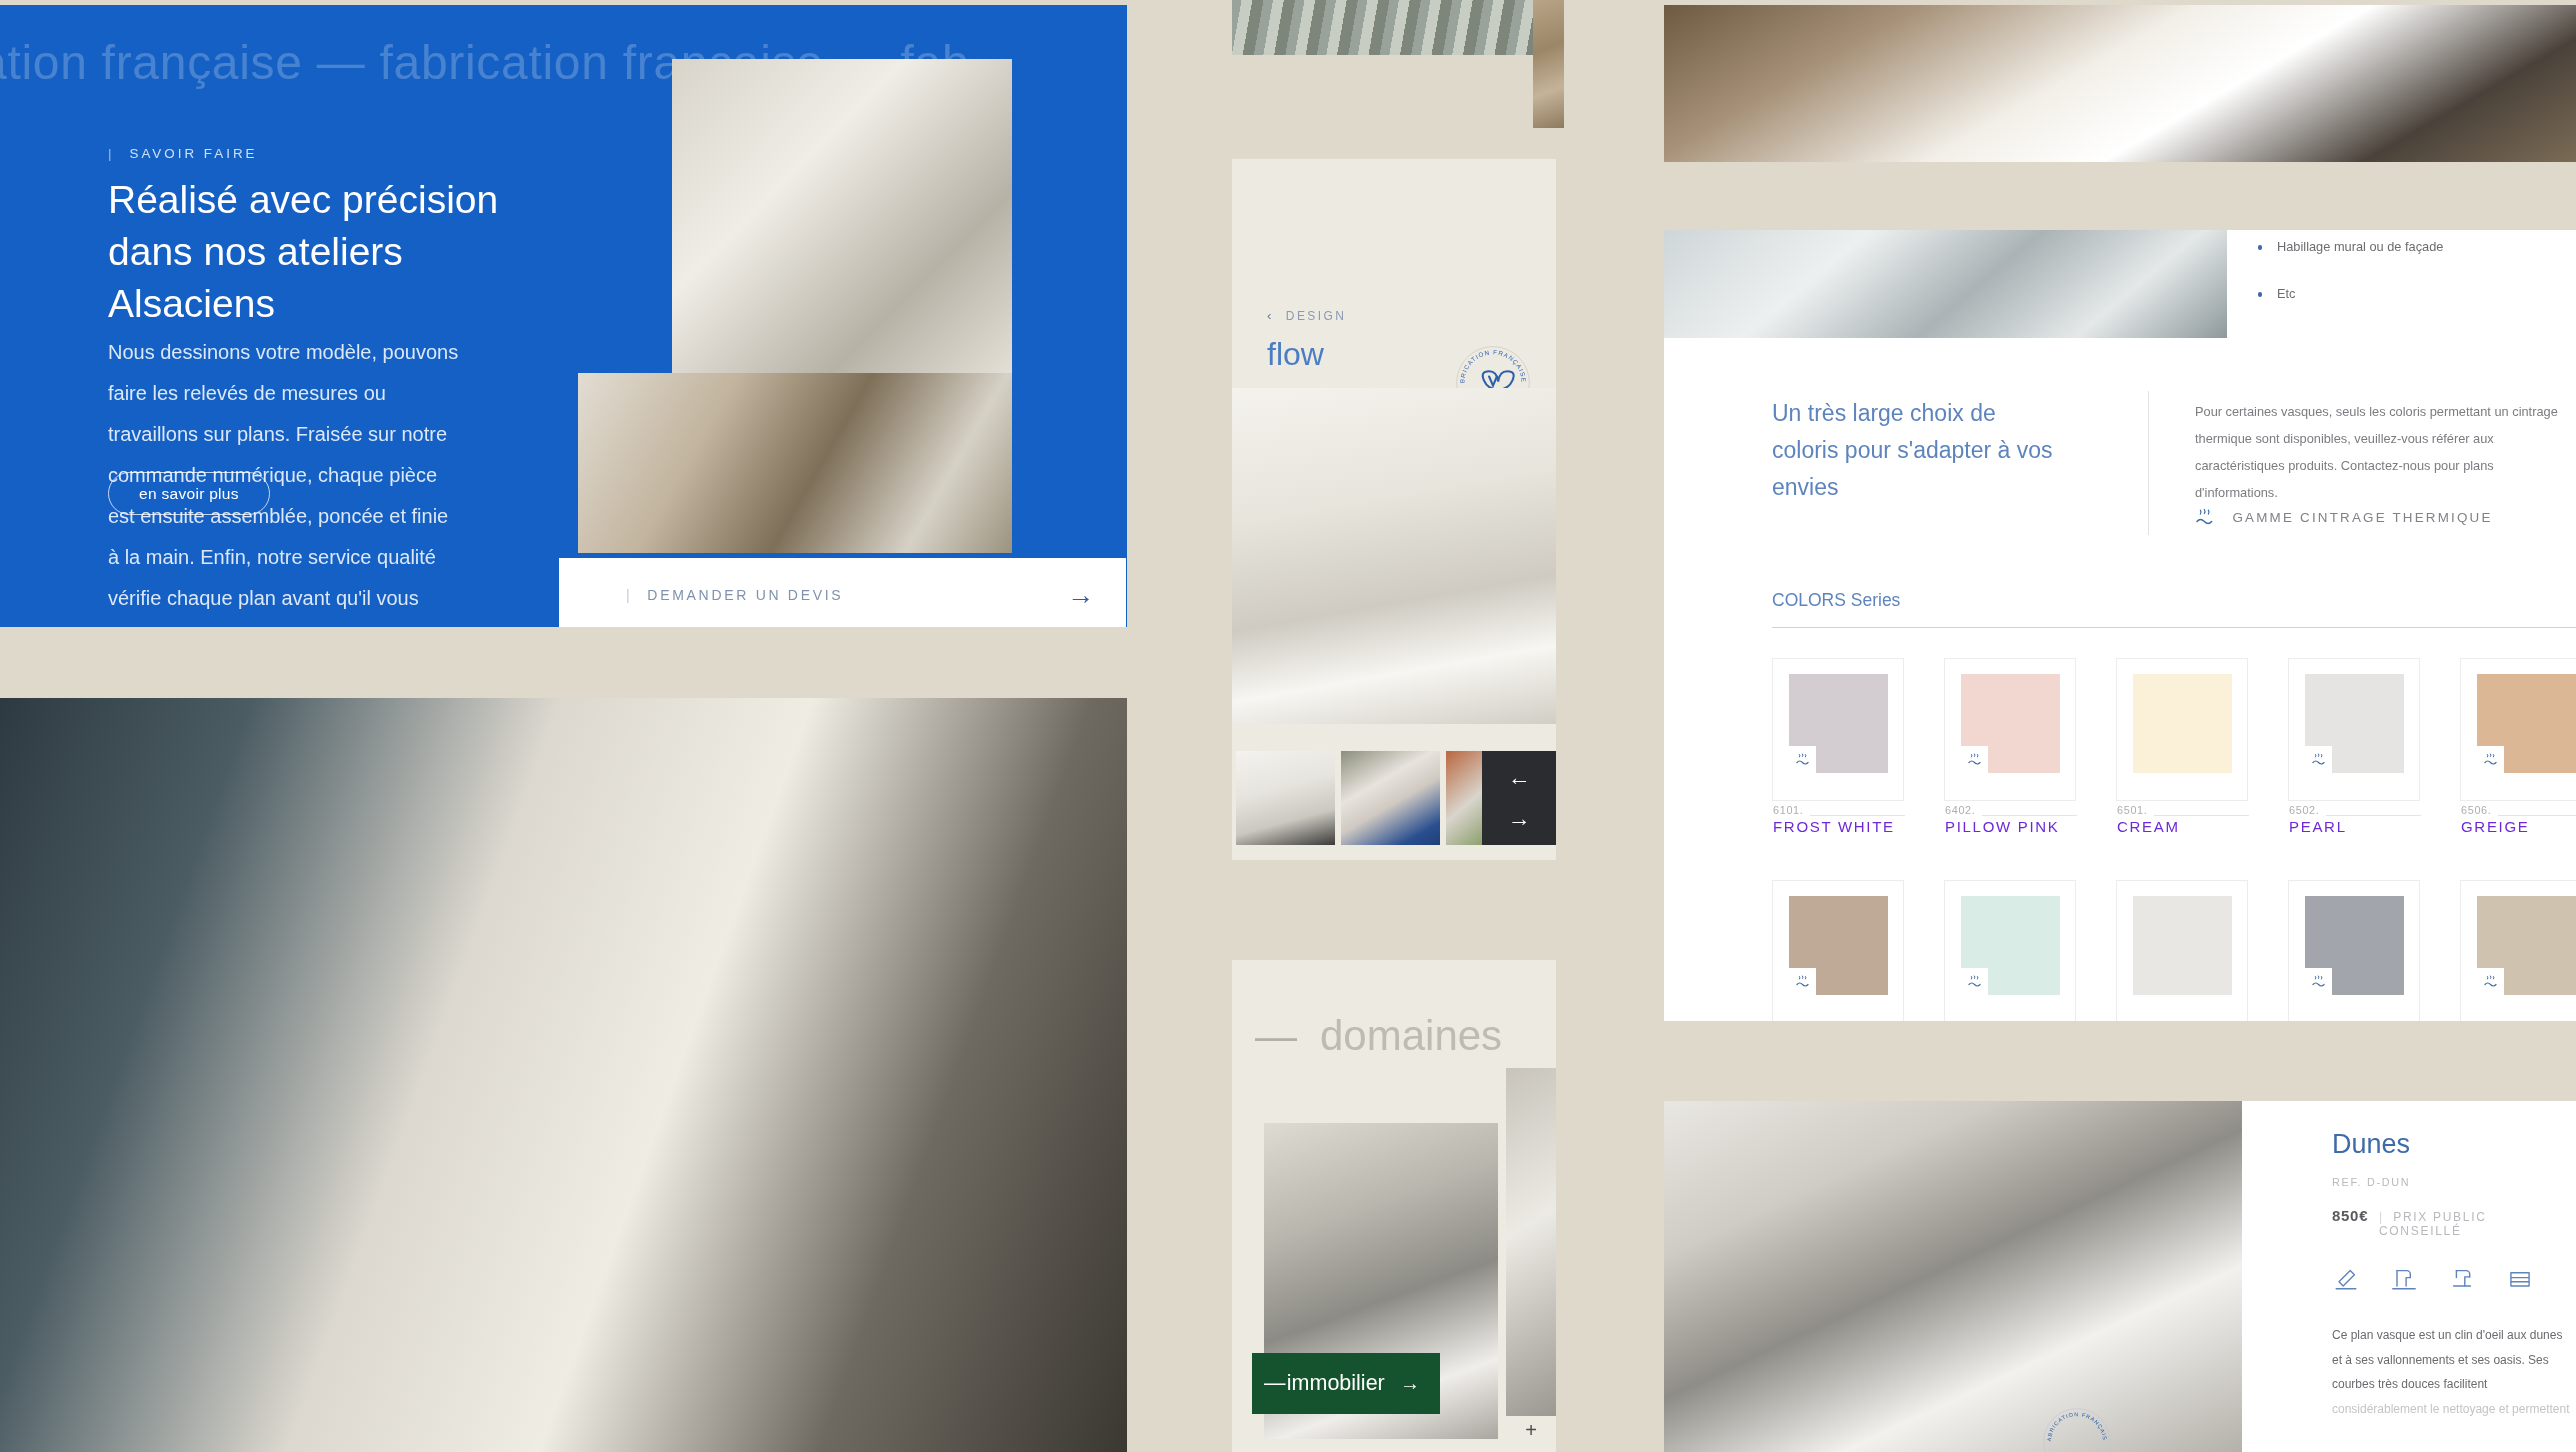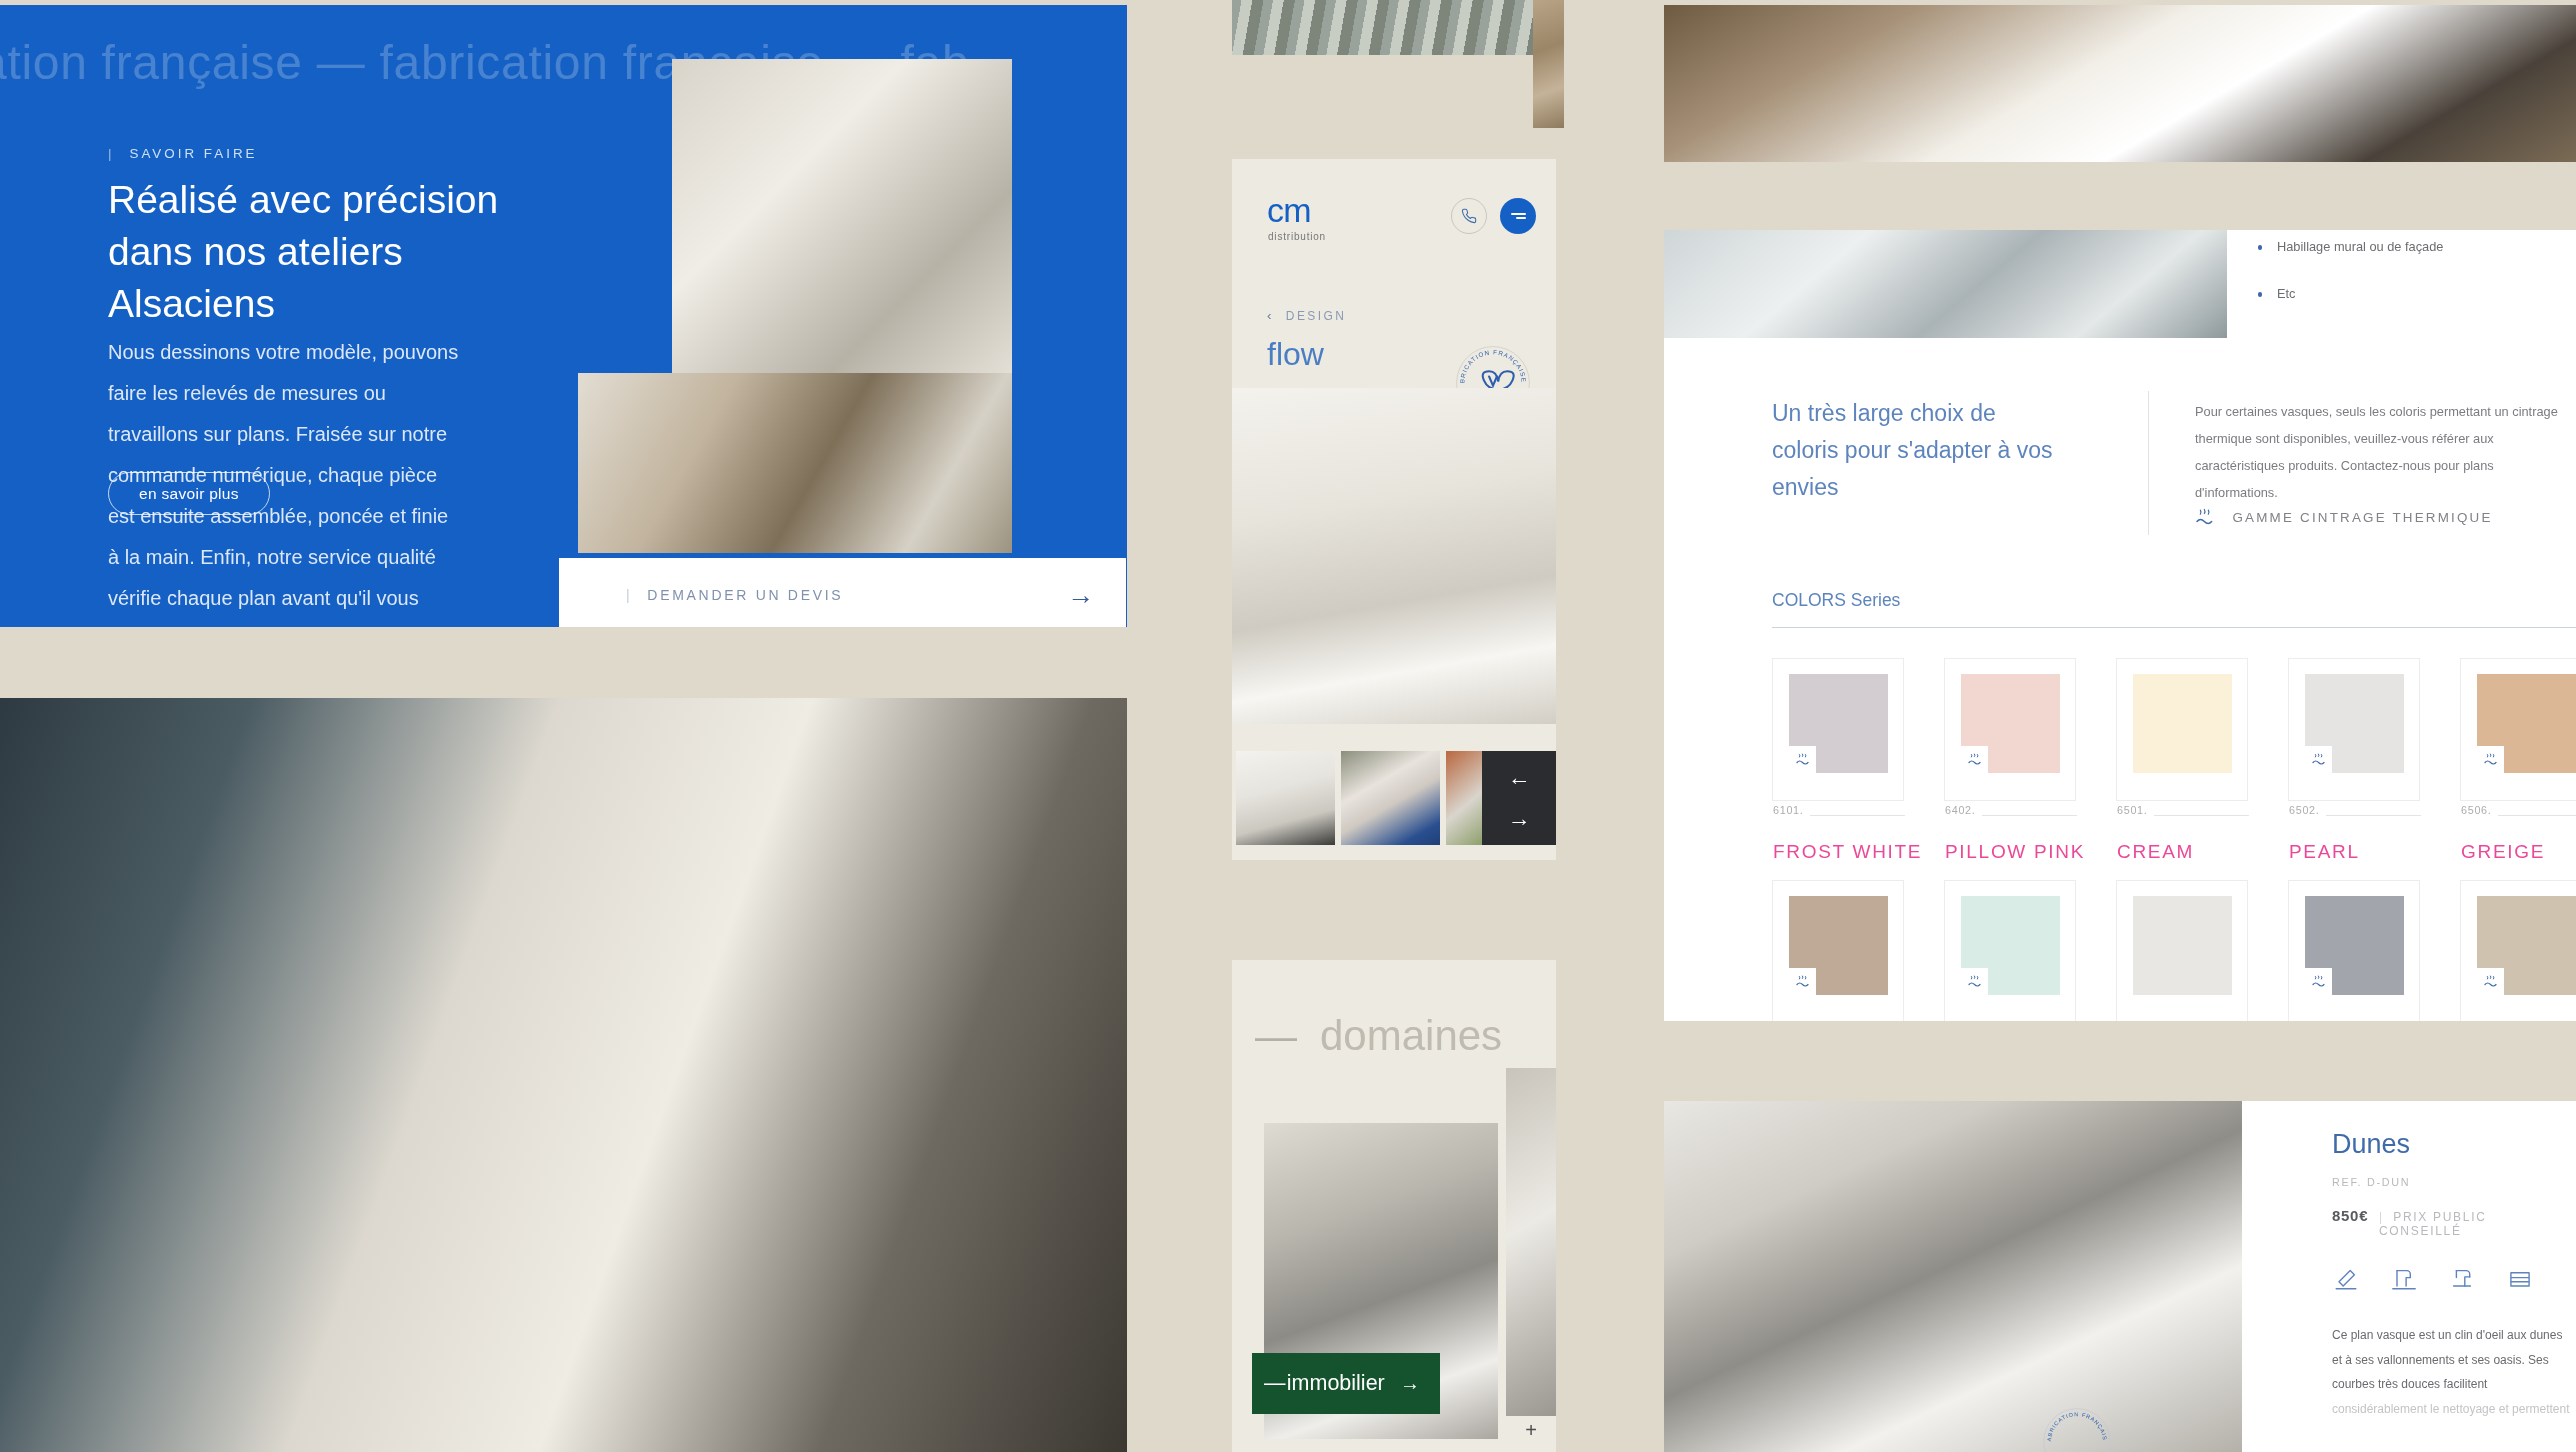--- a/index.html
+++ b/index.html
@@ -208,21 +208,21 @@
   .swatch-chip .notch {
     position: absolute; left: 0; bottom: 0; width: 27px; height: 27px; background: #fff;
     display: flex; align-items: center; justify-content: center;
   }
   .swatch-meta { position: absolute; left: 0; top: 145px; width: 132px; }
   .swatch-code {
     font-size: 10.8px; color: #adadad; letter-spacing: 0.7px; position: relative;
     display: flex; align-items: flex-end; gap: 6.7px;
   }
   .swatch-code::after { content:""; flex:1; height:0.7px; background:#e4e4e4; }
-  .swatch-name { font-size: 19px; letter-spacing: 1.7px; color: #ec4899; margin-top: 25px; white-space: nowrap; }
+  .swatch-name { font-size: 15px; letter-spacing: 1.7px; color: #6d28d9; margin-top: 2px; white-space: nowrap; }
 
   
   .product-card {
     position: absolute; left: 1664px; top: 1101px; width: 912px; height: 351px;
     background: #ffffff; overflow: hidden;
   }
   .prod-img { left: 0; top: 0; width: 578px; height: 351px; position: absolute; }
   .prod-seal {
     position: absolute; left: 376px; bottom: -27px; width: 74px; height: 74px;
   }
@@ -271,35 +271,20 @@
       <span class="devis-arrow">→</span>
     </div>
   </section>
 
   <div class="photo ph-lobby lobby-img"></div>
 
   <div class="photo ph-slats mid-top-img"></div>
   <div class="photo ph-wood sliver-a"></div>
 
   <section class="phone-card">
-    <div class="phone-head">
-      <div class="logo-cm">cm</div>
-      <div class="logo-sub">distribution</div>
-      <div class="icon-circle icon-phone">
-        <svg width="16" height="16" viewBox="0 0 24 24" fill="none" stroke="#3f6ba9" stroke-width="1.6" stroke-linecap="round" stroke-linejoin="round">
-          <path d="M22 16.9v3a2 2 0 0 1-2.2 2 19.8 19.8 0 0 1-8.6-3.1 19.5 19.5 0 0 1-6-6A19.8 19.8 0 0 1 2.1 4.2 2 2 0 0 1 4.1 2h3a2 2 0 0 1 2 1.7c.1 1 .4 1.9.7 2.8a2 2 0 0 1-.5 2.1L8.1 9.8a16 16 0 0 0 6 6l1.2-1.2a2 2 0 0 1 2.1-.5c.9.3 1.8.6 2.8.7a2 2 0 0 1 1.8 2.1z"></path>
-        </svg>
-      </div>
-      <div class="icon-circle icon-burger">
-        <span class="burger-lines">
-            <span></span>
-            <span></span>
-          </span>
-      </div>
-    </div>
 
     <div class="breadcrumb">
       <span class="chev">‹</span><span>DESIGN</span>
     </div>
     <h2 class="flow-title">flow</h2>
 
     <div class="seal">
       <svg viewBox="0 0 120 120">
         <defs>
           <path id="arcTop" d="M 16,60 A 44,44 0 0 1 104,60"></path>

